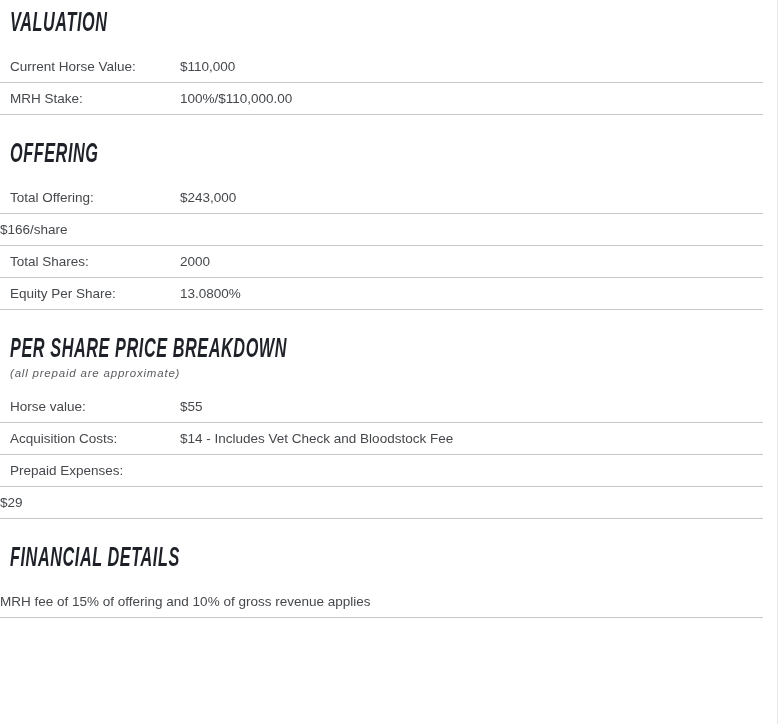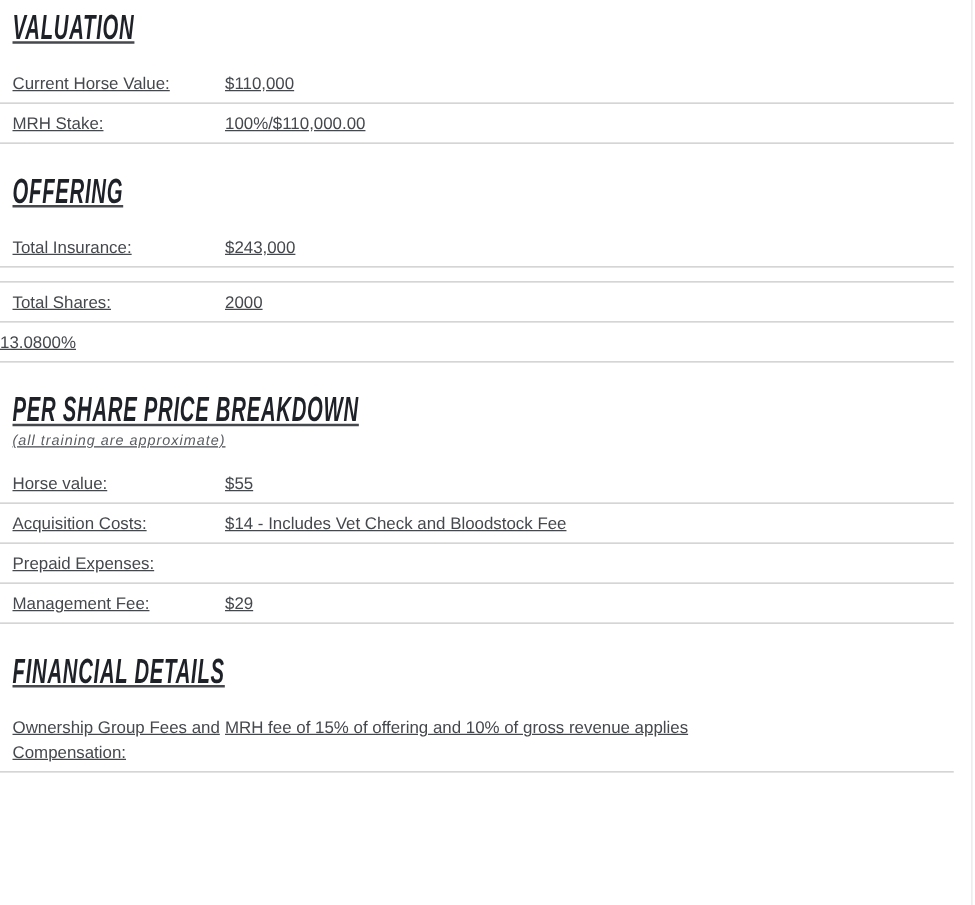--- a/index.html
+++ b/index.html
@@ -20,21 +20,20 @@
     height: 724px;
     background: var(--background);
     font-family: "Liberation Sans", sans-serif;
     color: var(--text-color);
     position: relative;
     overflow: hidden;
   }
   .page {
     width: 763px;
     padding-top: 10px;
-    text-decoration: underline;
   }
   .section { margin-top: 26px; }
   .section:first-child { margin-top: 0; }
   .section-title {
     margin: 0 0 0 10px;
     font-size: 28px;
     line-height: 24px;
     font-style: italic;
     font-weight: bold;
     letter-spacing: 1px;
@@ -48,21 +47,21 @@
     font-size: 11.5px;
     line-height: 14px;
     font-style: italic;
     letter-spacing: 0.8px;
     color: var(--note-color);
   }
   .rows { margin-top: 17px; }
   .section-note + .rows { margin-top: 0; }
   .row {
     display: flex;
-    align-items: flex-start;
+    align-items: center;
     border-bottom: 1px solid var(--divider-color);
     padding: 6px 0 5px 0;
     font-size: 13.5px;
     line-height: 20px;
   }
   .row .label {
     flex: 0 0 180px;
     padding-left: 10px;
   }
   .row .value {
@@ -93,62 +92,62 @@
         <span class="label">MRH Stake:</span>
         <span class="value">100%/$110,000.00</span>
       </div>
     </div>
   </section>
 
   <section class="section">
     <h2 class="section-title">OFFERING</h2>
     <div class="rows">
       <div class="row">
-        <span class="label">Total Insurance:</span>
+        <span class="label">Total Offering:</span>
         <span class="value">$243,000</span>
       </div>
       <div class="row">
+        <span class="value">$166/share</span>
       </div>
       <div class="row">
         <span class="label">Total Shares:</span>
         <span class="value">2000</span>
       </div>
       <div class="row">
+        <span class="label">Equity Per Share:</span>
         <span class="value">13.0800%</span>
       </div>
     </div>
   </section>
 
   <section class="section">
     <h2 class="section-title">PER SHARE PRICE BREAKDOWN</h2>
-    <div class="section-note">(all training are approximate)</div>
+    <div class="section-note">(all prepaid are approximate)</div>
     <div class="rows">
       <div class="row">
         <span class="label">Horse value:</span>
         <span class="value">$55</span>
       </div>
       <div class="row">
         <span class="label">Acquisition Costs:</span>
         <span class="value">$14 - Includes Vet Check and Bloodstock Fee</span>
       </div>
       <div class="row">
         <span class="label">Prepaid Expenses:</span>
       </div>
       <div class="row">
-        <span class="label">Management Fee:</span>
         <span class="value">$29</span>
       </div>
     </div>
   </section>
 
   <section class="section">
     <h2 class="section-title">FINANCIAL DETAILS</h2>
     <div class="rows">
       <div class="row">
-        <span class="label">Ownership Group Fees and Compensation:</span>
         <span class="value">MRH fee of 15% of offering and 10% of gross revenue applies</span>
       </div>
     </div>
   </section>
 
 </main>
 
 <div class="page-edge"></div>
 
 </body></html>

